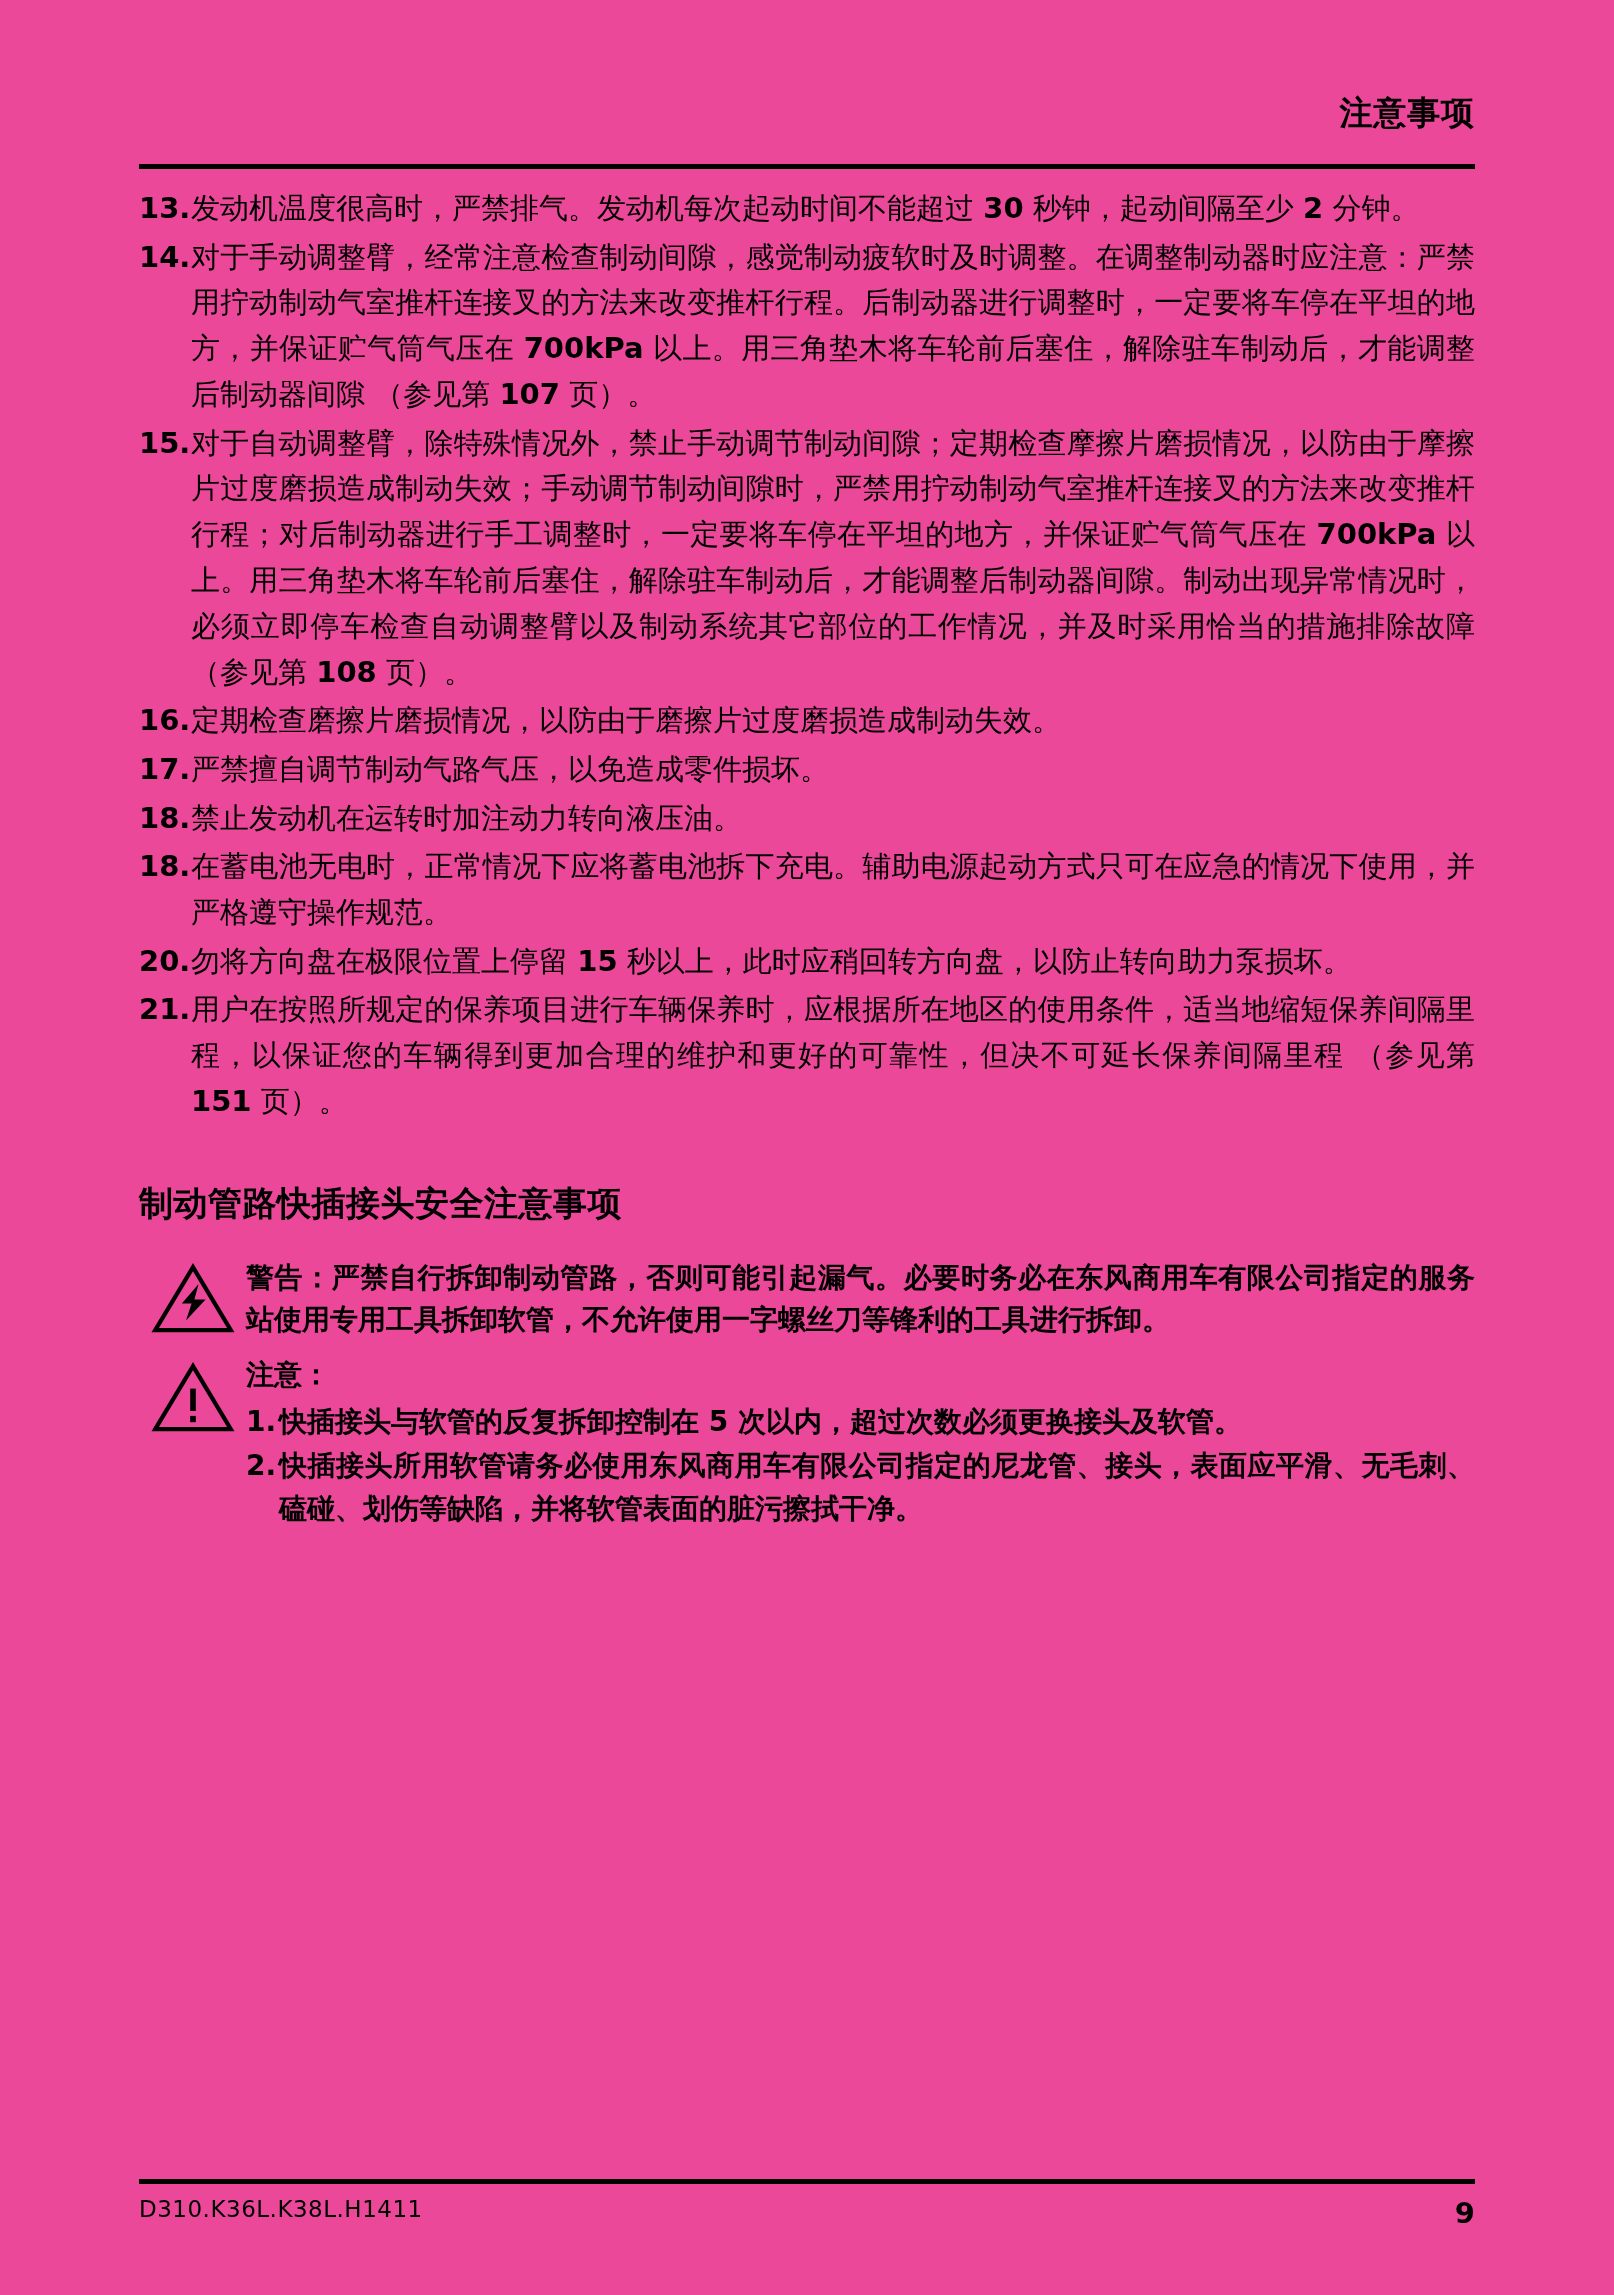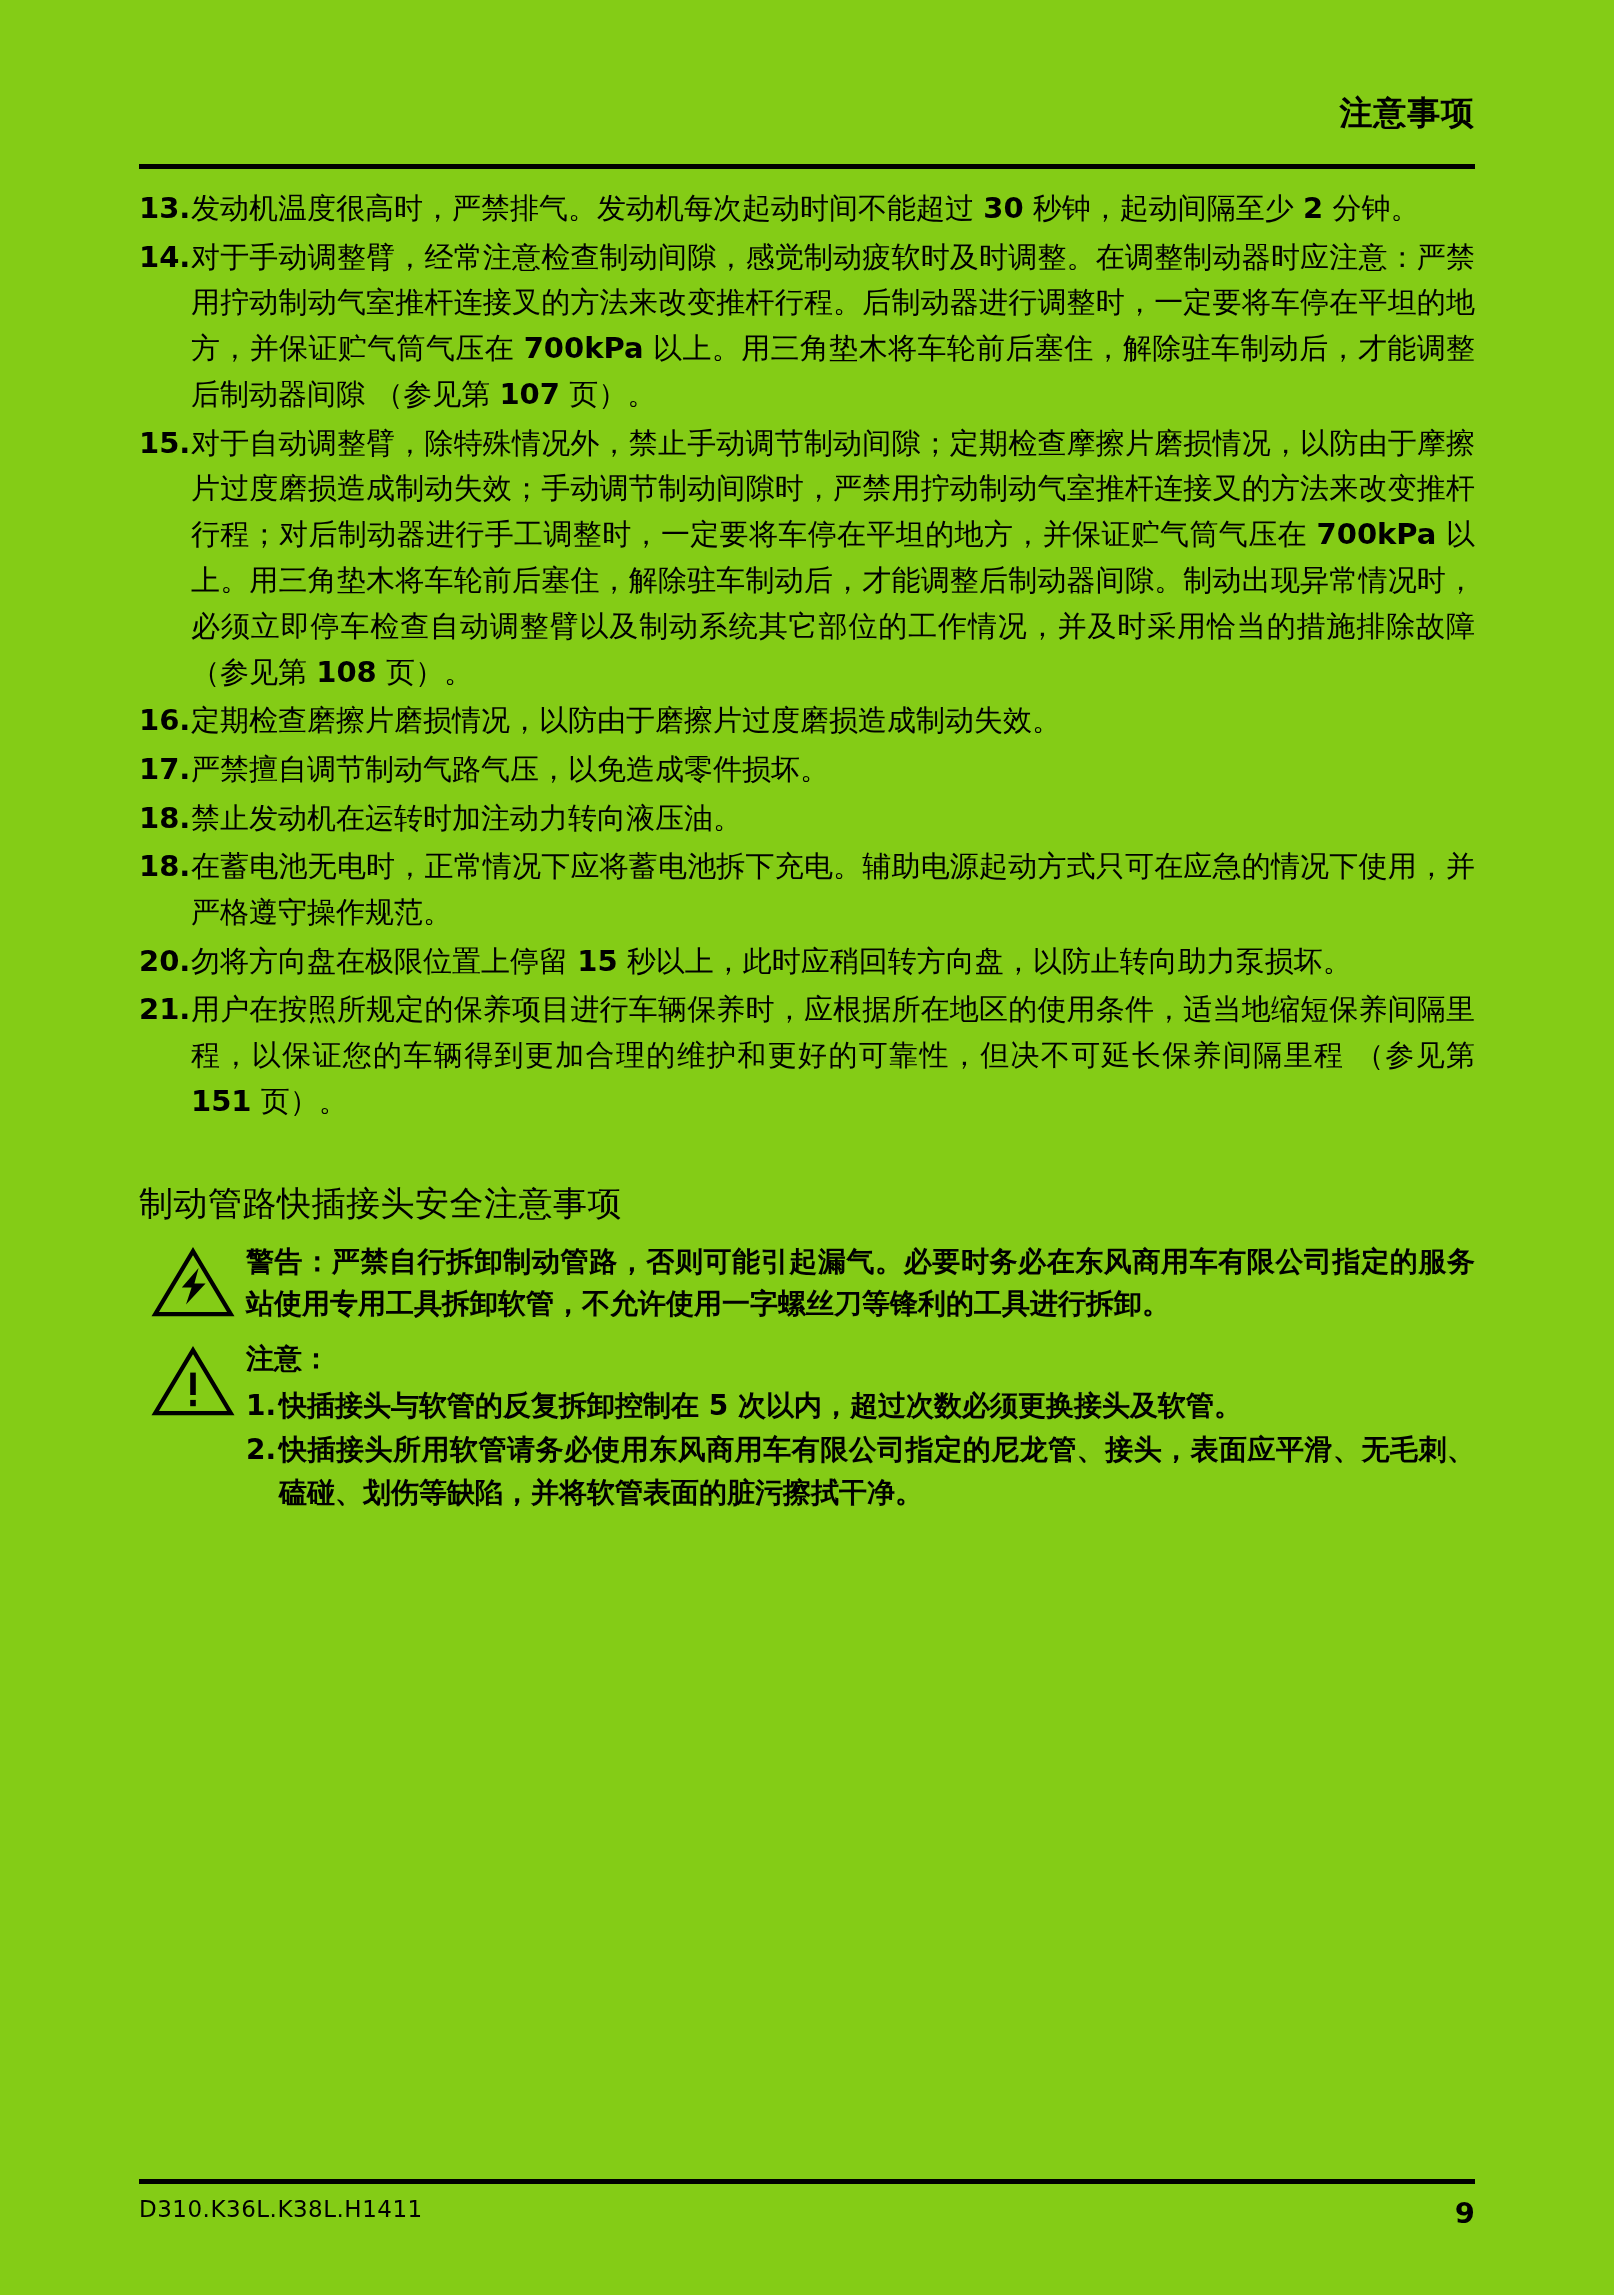--- a/index.html
+++ b/index.html
@@ -8,21 +8,21 @@
     background: #ffffff;
   }
   body {
     font-family: "DejaVu Sans", "Liberation Sans", sans-serif;
     color: #000000;
   }
   .page {
     position: relative;
     width: 1614px;
     height: 2295px;
-    background: #84cc16;
+    background: #ec4899;
     box-sizing: border-box;
     padding: 0;
     overflow: hidden;
   }
 
   
   .header {
     position: absolute;
     top: 93px;
     left: 139px;
@@ -75,23 +75,23 @@
     padding-right: 2.8px;
     box-sizing: border-box;
     font-weight: bold;
     font-size: 29px;
   }
   .b { font-weight: bold; }
 
   
   .section-heading {
     font-size: 34px;
-    font-weight: normal;
+    font-weight: bold;
     margin-top: 56px;
-    margin-bottom: 14px;
+    margin-bottom: 30px;
     letter-spacing: 0.5px;
   }
 
   
   .admon {
     display: flex;
     align-items: flex-start;
     margin-top: 14px;
     margin-bottom: 4.6px;
   }

